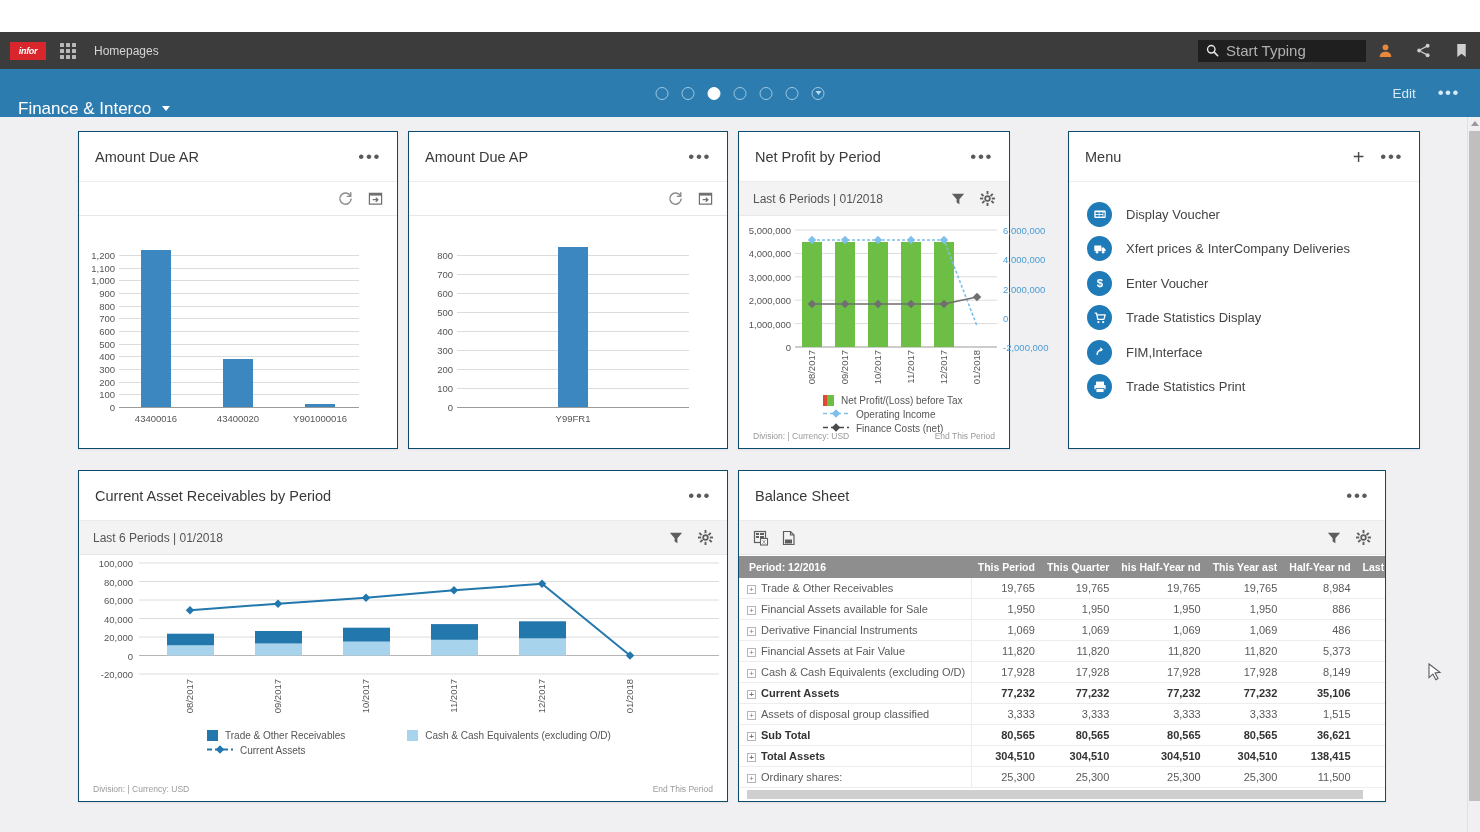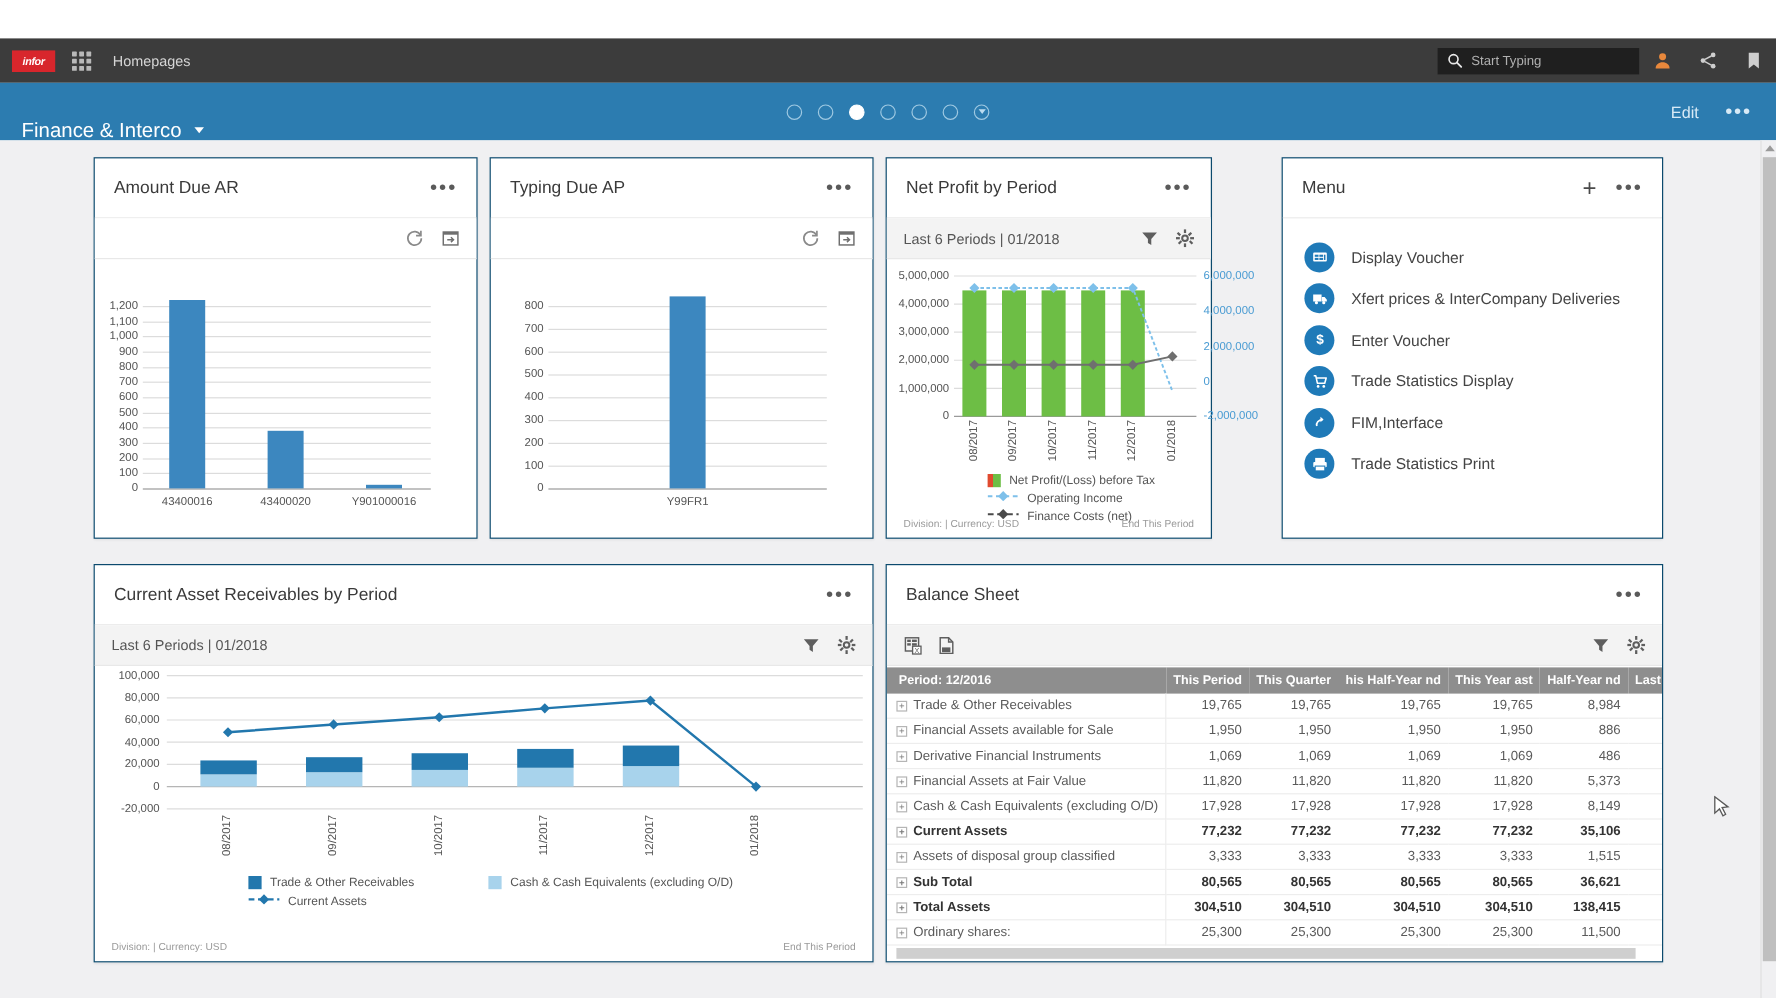--- a/index.html
+++ b/index.html
@@ -24,21 +24,21 @@
   }
   .grid-icon { margin-left:14px; width:16px; height:16px;
     display:grid; grid-template-columns:repeat(3,1fr); grid-template-rows:repeat(3,1fr); gap:2px; }
   .grid-icon i { background:#b9b9b9; border-radius:.5px; display:block; }
   .homepages { margin-left:18px; color:#d6d6d6; font-size:12px; }
   .topbar-right { margin-left:auto; display:flex; align-items:center; height:100%; }
   .search-box {
     width:168px; height:22px; background:#1f1f1f; display:flex; align-items:center;
     padding:0 8px; gap:7px;
   }
-  .search-box .ph { color:#b0b0b0; font-size:11px; }
+  .search-box .ph { color:#b0b0b0; font-size:15px; }
   .tb-icon { width:38px; height:37px; display:flex; align-items:center; justify-content:center; }
 
   
   .bluebar {
     position:absolute; left:0; top:69px; width:1480px; height:48px;
     background:#2c7cb0; display:flex; align-items:center;
   }
   .page-title { margin-left:18px; color:#fff; font-size:17px; display:flex; align-items:center; gap:11px;margin-top:31px; }
   .caret-down { width:0;height:0;border-left:4px solid transparent;border-right:4px solid transparent;border-top:5px solid #fff; }
   .dots { position:absolute; left:50%; transform:translateX(-50%); display:flex; gap:13px; align-items:center; }
@@ -258,21 +258,21 @@
 
       <div style="position:absolute; left:40px; top:281px; width:240px;">
         <span class="xlab" style="left:37px">43400016</span>
         <span class="xlab" style="left:119px">43400020</span>
         <span class="xlab" style="left:201px">Y901000016</span>
       </div>
     </div>
 
     <div class="card" style="left:408px; top:14px; width:320px; height:318px;">
       <div class="card-head">
-        <span class="card-title">Typing Due AP</span>
+        <span class="card-title">Amount Due AP</span>
         <div class="card-head-right">
           <span class="kebab">•••</span>
         </div>
       </div>
       <div class="card-sub white">
         <div class="card-sub-right">
           <svg width="15" height="15" viewBox="0 0 16 16">
             <path d="M13.3 5.3A6 6 0 1 0 14 8" fill="none" stroke="#8a8a8a" stroke-width="1.5"></path>
             <path d="M13.6 1.4v4.3h-4.3" fill="none" stroke="#8a8a8a" stroke-width="1.5"></path>
           </svg>
@@ -430,21 +430,21 @@
           </span>
           <span>Finance Costs (net)</span>
         </div>
       </div>
       <div class="foot">
         <span>Division:    | Currency: USD</span>
         <span class="r">End This Period</span>
       </div>
     </div>
 
-    <div class="card" style="left:1068px; top:14px; width:318px; height:318px;">
+    <div class="card" style="left:1068px; top:14px; width:352px; height:318px;">
       <div class="card-head">
         <span class="card-title">Menu</span>
         <div class="card-head-right">
           <span class="plus">+</span>
           <span class="kebab">•••</span>
         </div>
       </div>
       <div style="padding-top:15px;">
 
 

